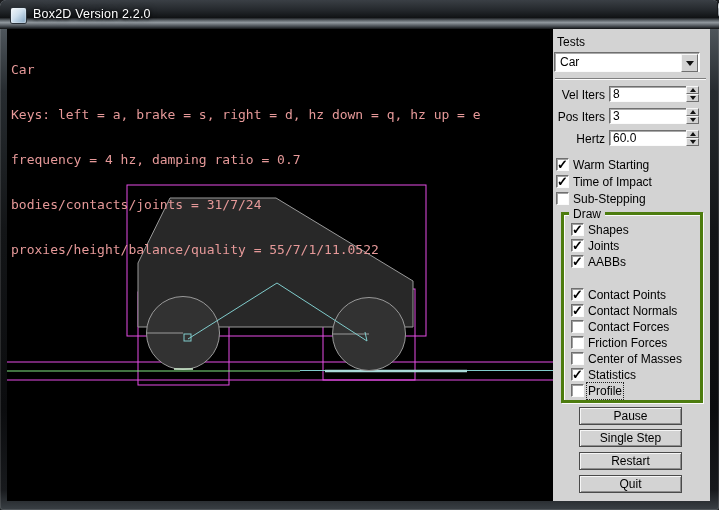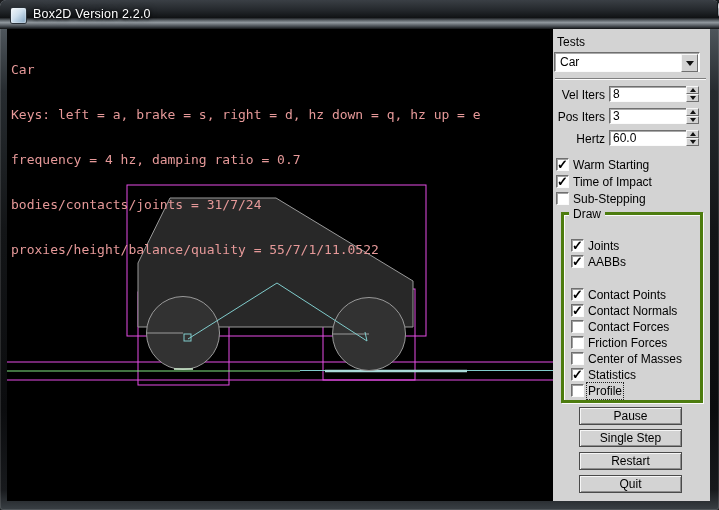--- a/index.html
+++ b/index.html
@@ -139,20 +139,24 @@
     <div class="tests-label lbl">Tests</div>
     <div class="combo">
       <span class="value">Car</span>
       <span class="drop">
         <span class="arrow-down"></span>
       </span>
     </div>
     <div class="sep"></div>
     <div class="group" id="draw-group">
       <span class="group-title lbl">Draw</span>
+    <div class="cb-row" style="top: 8px;">
+    <span class="cb checked"></span>
+    <span class="cb-label lbl">Shapes</span>
+  </div>
         <div class="cb-row" style="top: 24px;">
     <span class="cb checked"></span>
     <span class="cb-label lbl">Joints</span>
   </div>
         <div class="cb-row" style="top: 40px;">
     <span class="cb checked"></span>
     <span class="cb-label lbl">AABBs</span>
   </div>
         <div class="cb-row" style="top: 73px;">
     <span class="cb checked"></span>

